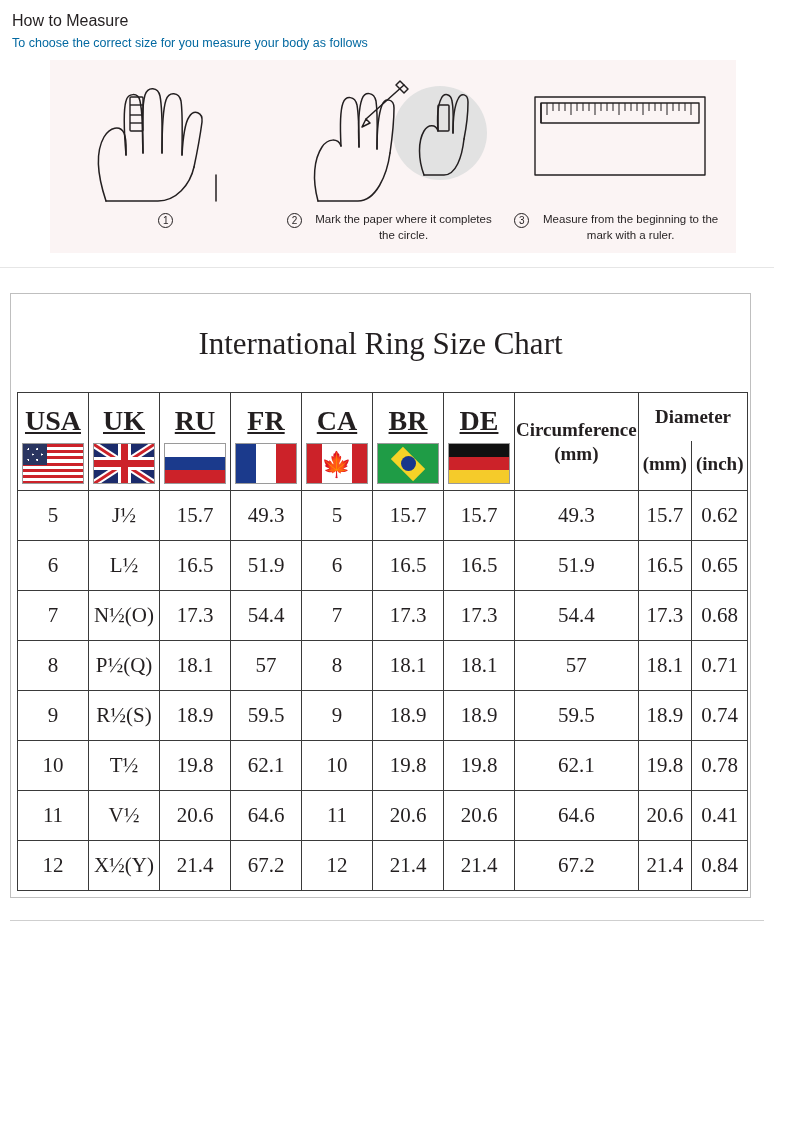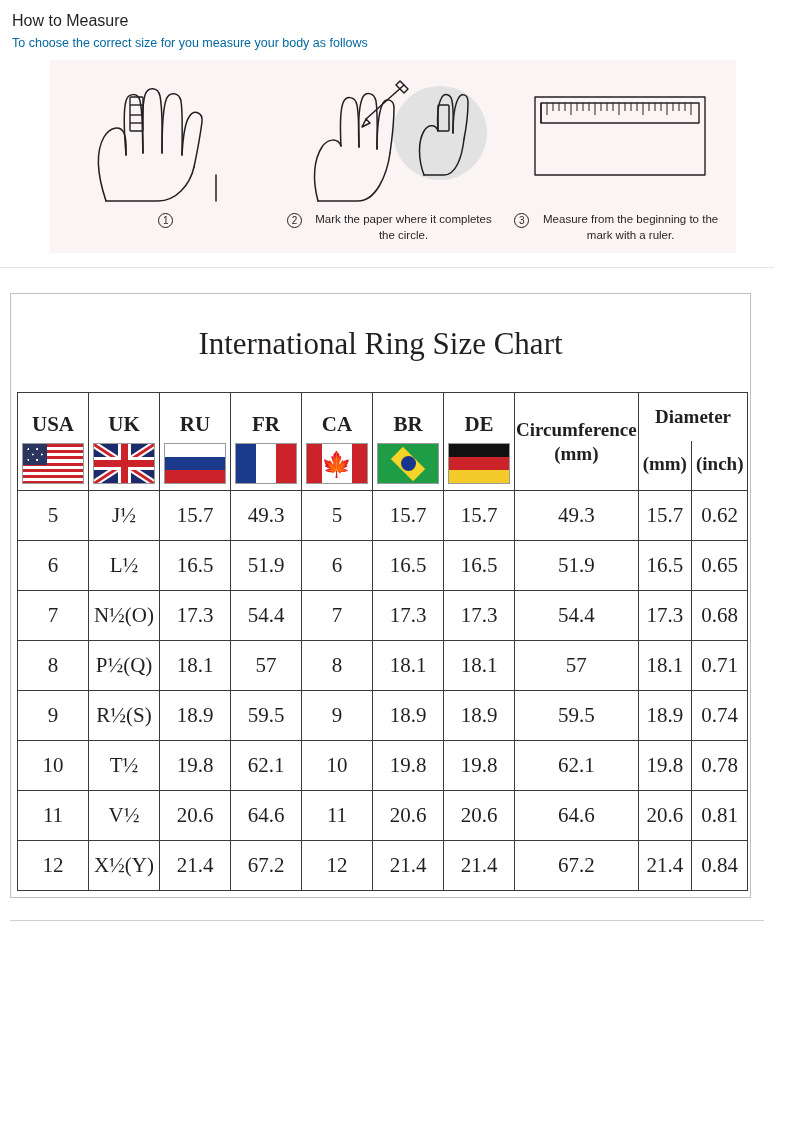--- a/index.html
+++ b/index.html
@@ -102,23 +102,24 @@
     width: 100%;
     border-collapse: collapse;
     font-family: "Liberation Serif", serif;
   }
   table.ring th, table.ring td {
     border: 1px solid #3a3a3a;
     text-align: center;
     color: #231f20;
   }
   .hdr-name {
-    font-size: 21px;
-    padding: 19px 2px 4px 2px;
+    font-size: 28px;
+    padding: 12px 2px 4px 2px;
     border-bottom: none !important;
+    text-decoration: underline;
   }
   .hdr-flag {
     padding: 2px 4px 6px 4px;
     border-top: none !important;
   }
   .hdr-tall {
     font-size: 19px;
     line-height: 1.25;
   }
   .hdr-group {
@@ -519,21 +520,21 @@
         <tr>
           <td class="cell">11</td>
           <td class="cell">V½</td>
           <td class="cell">20.6</td>
           <td class="cell">64.6</td>
           <td class="cell">11</td>
           <td class="cell">20.6</td>
           <td class="cell">20.6</td>
           <td class="cell">64.6</td>
           <td class="cell">20.6</td>
-          <td class="cell">0.81</td>
+          <td class="cell">0.41</td>
         </tr>
         <tr>
           <td class="cell">12</td>
           <td class="cell">X½(Y)</td>
           <td class="cell">21.4</td>
           <td class="cell">67.2</td>
           <td class="cell">12</td>
           <td class="cell">21.4</td>
           <td class="cell">21.4</td>
           <td class="cell">67.2</td>

